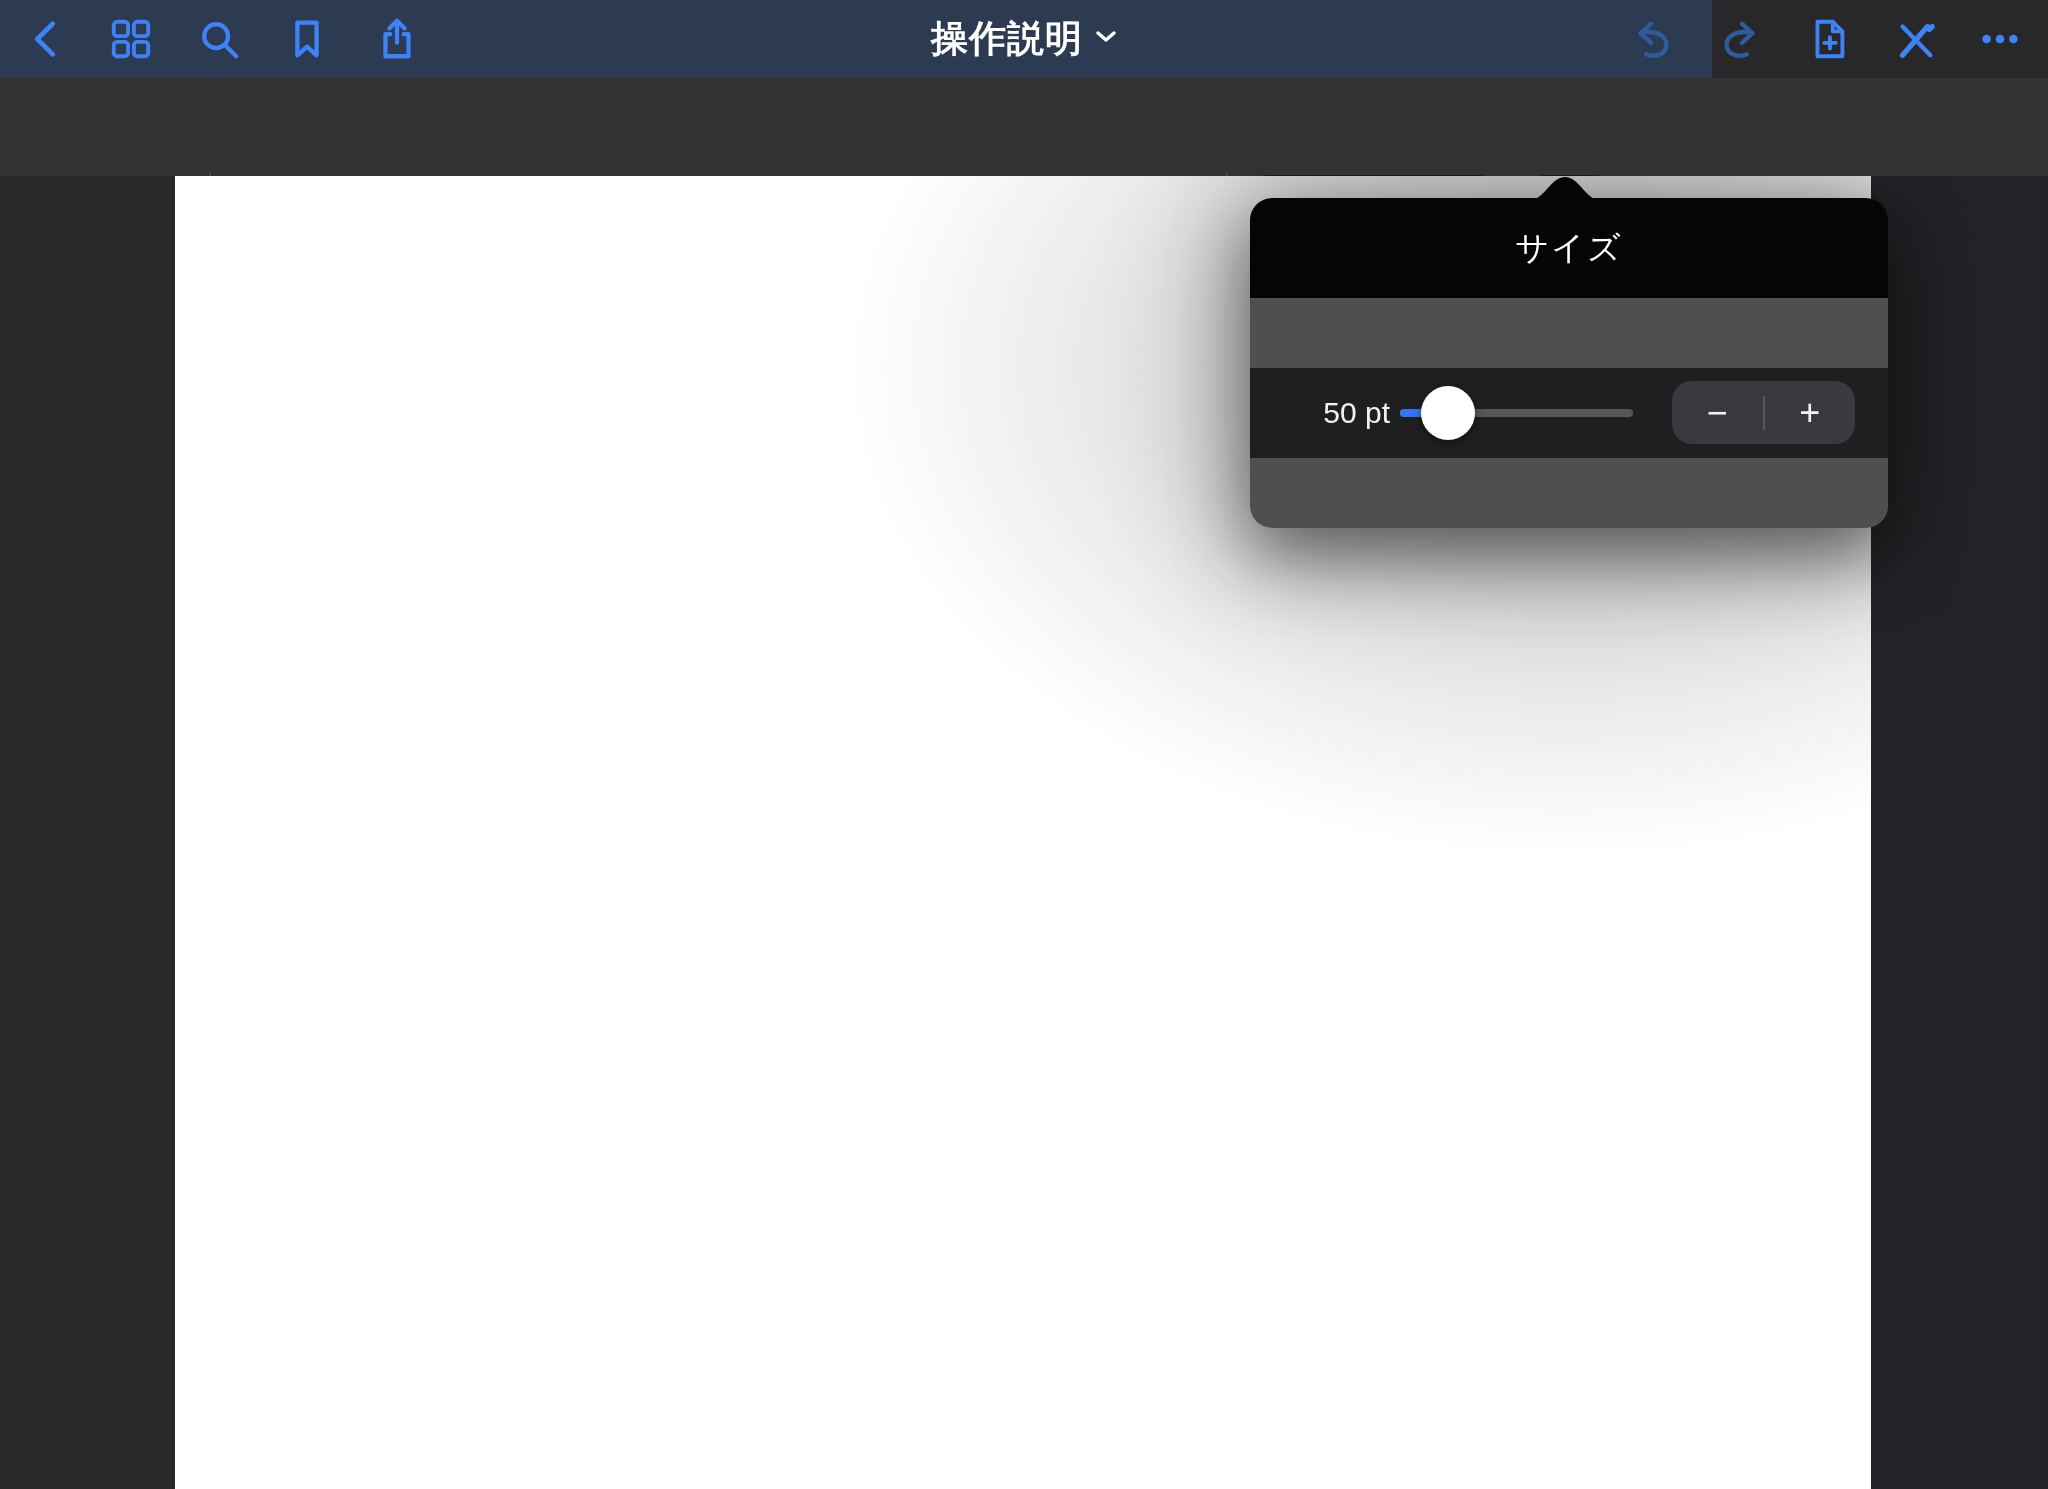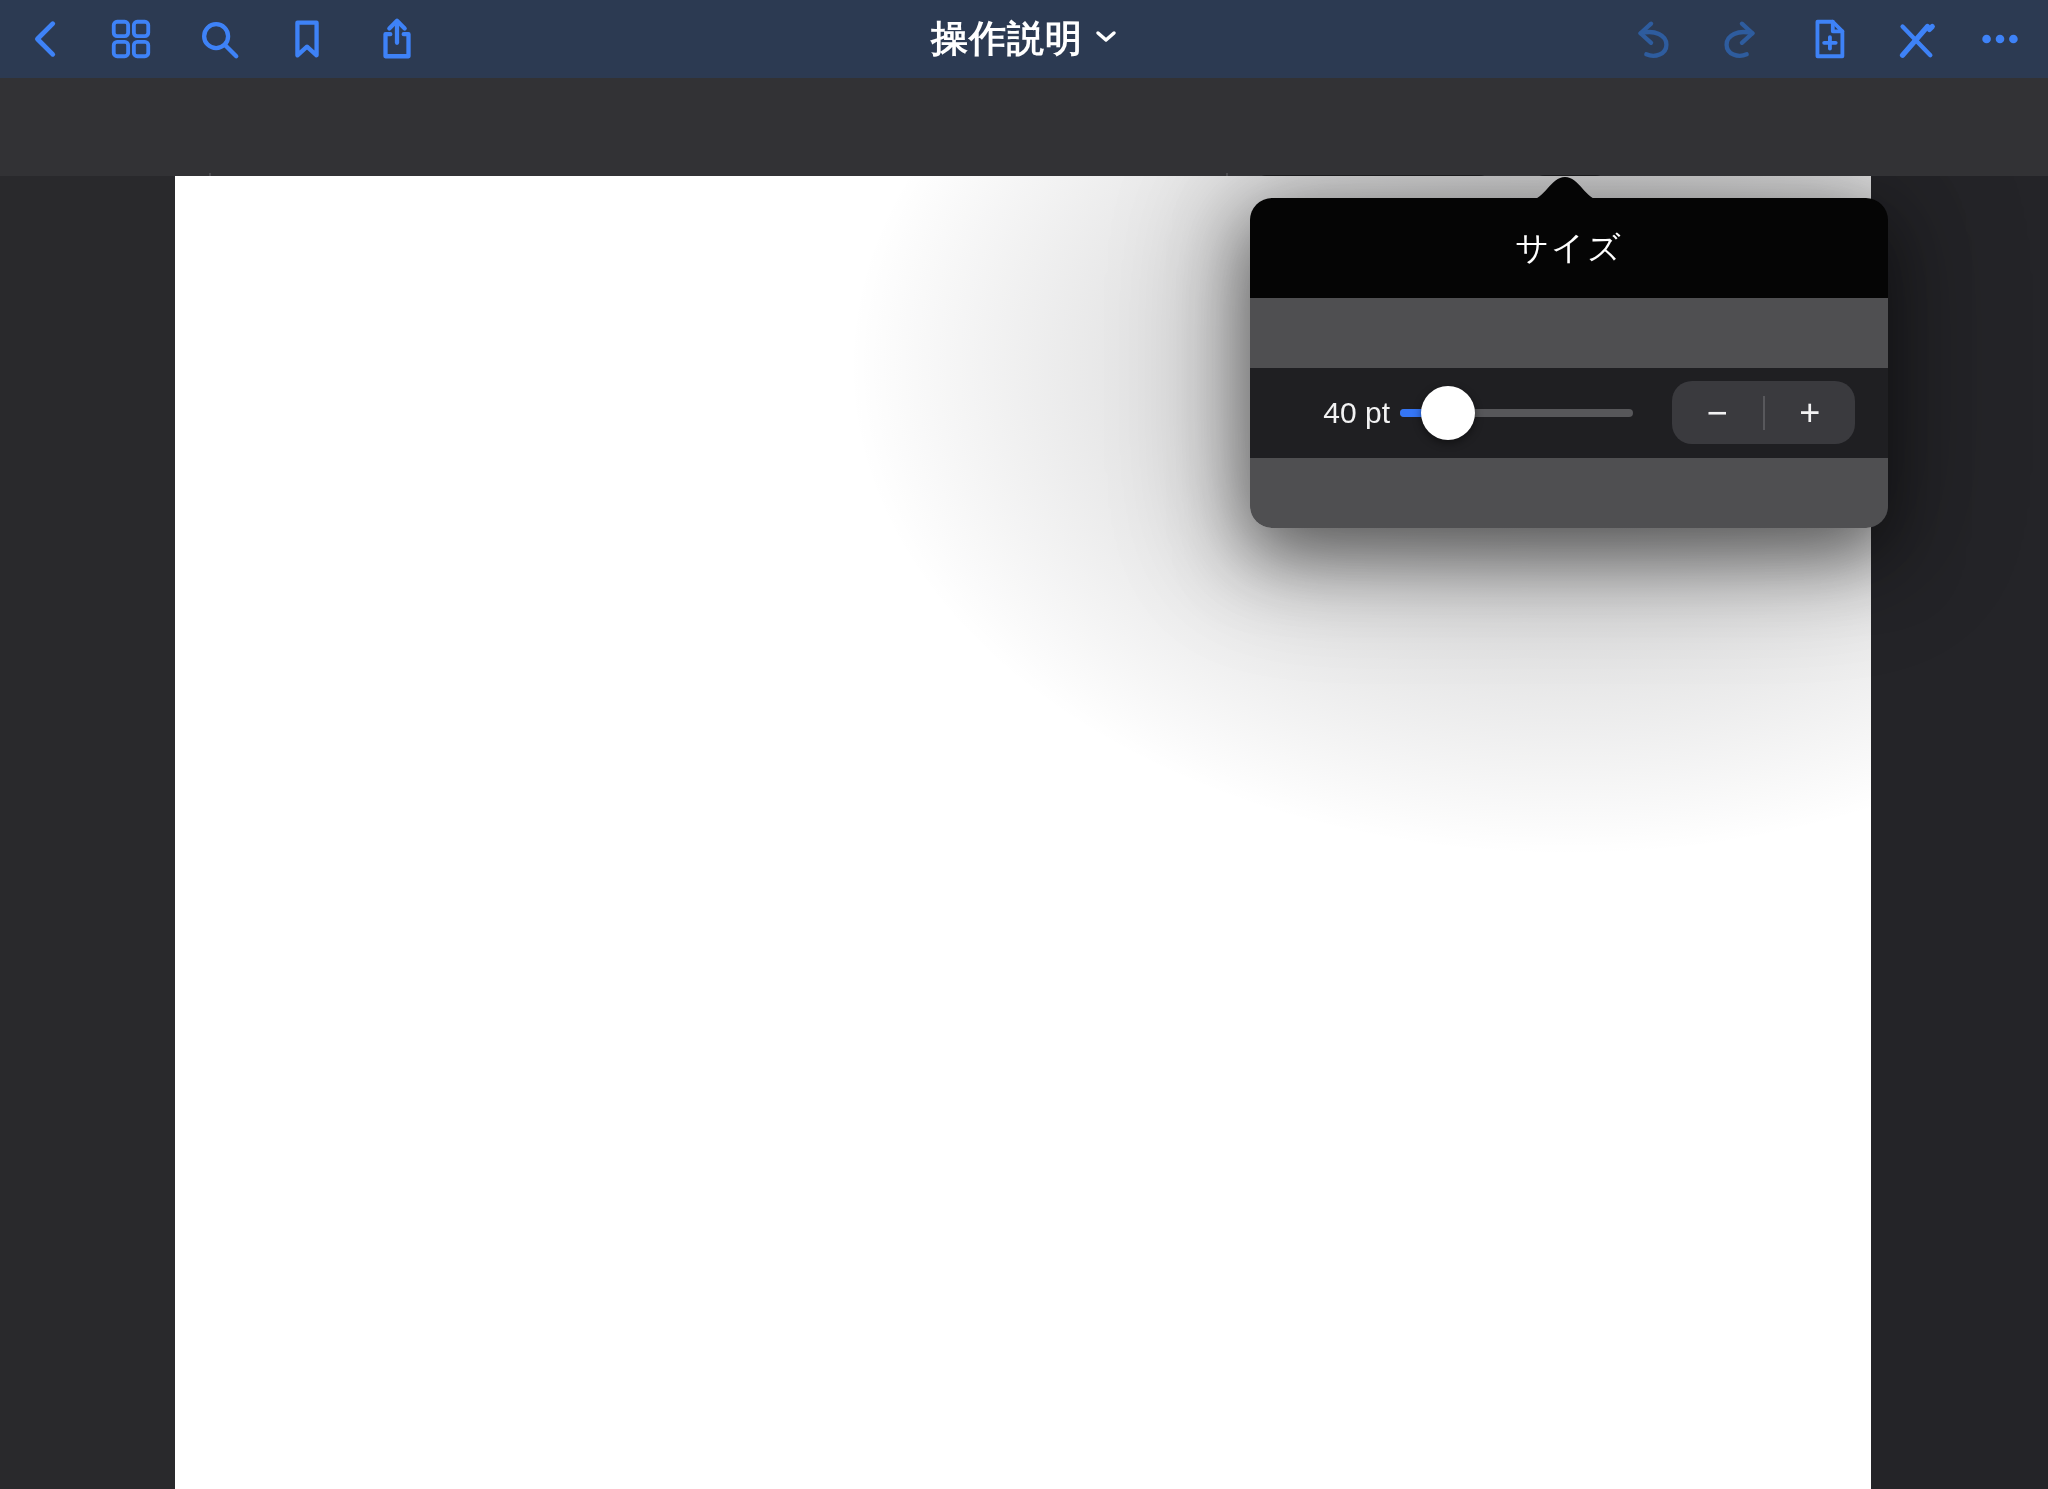--- a/index.html
+++ b/index.html
@@ -1,20 +1,20 @@
 <!DOCTYPE html>
 <html><head>
 <meta charset="utf-8">
 <style>
   * { margin:0; padding:0; box-sizing:border-box; }
   html,body { width:2048px; height:1489px; background:#28282B; font-family:"Liberation Sans", sans-serif; }
   .screen { position:relative; width:2048px; height:1489px; overflow:hidden; }
 
   
-  .topbar { position:absolute; left:0; top:0; width:2048px; height:78px; background:#2C3A52; }
+  .topbar { position:absolute; left:0; top:0; width:1712px; height:78px; background:#2C3A52; }
   .nav-btn { position:absolute; top:16px; width:46px; height:46px; border:0; background:transparent; color:#3E82F7; cursor:pointer; padding:0; }
   .nav-btn svg { width:46px; height:46px; display:block; }
   .nav-btn.dim { color:#2E5C9E; }
   .title-wrap { position:absolute; left:0; top:0; width:2048px; height:78px; display:flex; align-items:center; justify-content:center; gap:12px; pointer-events:none; }
   .doc-title { color:#FFFFFF; font-size:37px; font-weight:700; letter-spacing:1px; }
   .title-chevron { color:#FFFFFF; }
 
   
   .toolbar { position:absolute; left:0; top:78px; width:2048px; height:98px; background:#323235; }
   .tool-btn { position:absolute; top:95px; width:64px; height:64px; border:0; background:transparent; color:#E4E4E6; cursor:pointer; padding:0; display:flex; align-items:center; justify-content:center; }
@@ -331,21 +331,21 @@
           <path d="M0 24 C14 24 21 1 35 1 C49 1 56 24 70 24 Z" fill="#050505"></path>
         </svg>
 
       <div class="pop-header">
         <span class="pop-title">サイズ</span>
       </div>
 
       <div class="pop-band-top"></div>
 
       <div class="pop-row">
-        <span class="size-label">40 pt</span>
+        <span class="size-label">50 pt</span>
         <div class="slider">
           <div class="slider-fill"></div>
         </div>
         <div class="slider-thumb"></div>
         <div class="stepper">
           <button class="step-btn">−</button>
           <div class="step-divider"></div>
           <button class="step-btn">+</button>
         </div>
       </div>

